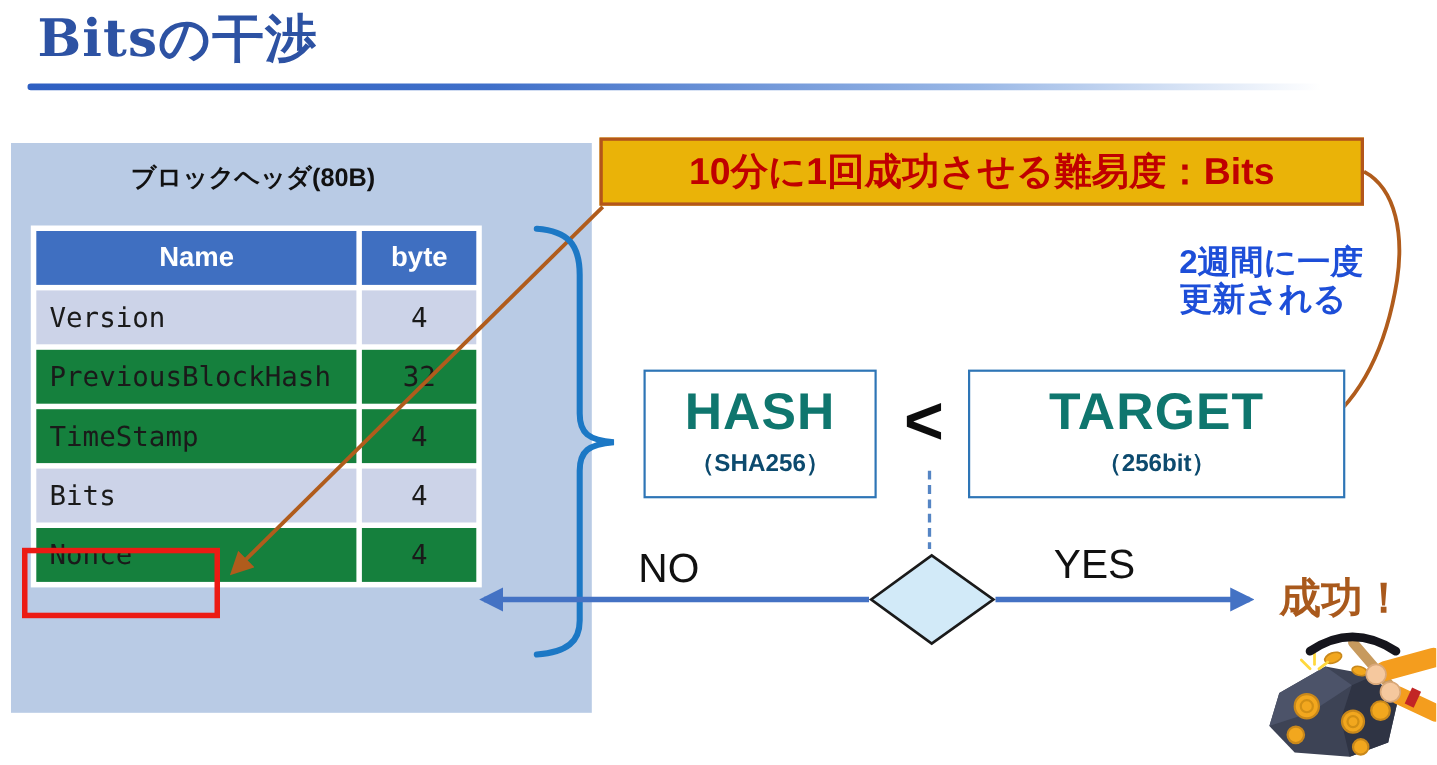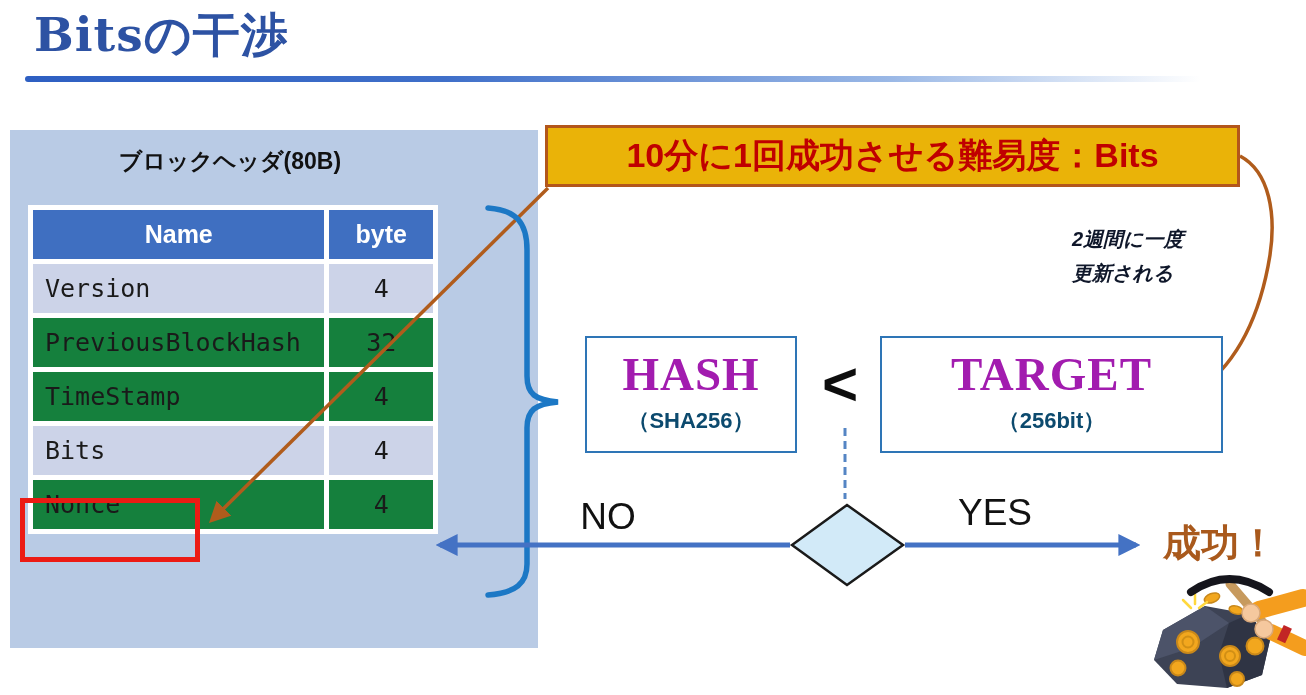--- a/index.html
+++ b/index.html
@@ -27,27 +27,27 @@
   .row-d td{background:#ccd3e8;}
   .row-l td{background:#15803d;}
   .bits-highlight{left:20px;top:498px;width:180px;height:64px;border:5px solid #ec1b14;
                   box-sizing:border-box;background:transparent;z-index:5;}
 
   
   .callout{left:545px;top:125px;width:695px;height:62px;border:3px solid #b3561b;
            box-sizing:border-box;background:#eab308;display:flex;align-items:center;
            justify-content:center;z-index:4;}
   .callout span{font-size:34px;font-weight:bold;color:#c00000;white-space:nowrap;}
-  .note{left:1072px;top:222px;font-size:20px;font-weight:bold;color:#0f172a;line-height:34px;z-index:4;font-style:italic;}
+  .note{left:1072px;top:222px;font-size:30px;font-weight:bold;color:#1d4ed8;line-height:34px;z-index:4;}
 
   
   .cmp-box{border:2px solid #2e75b6;background:#fff;box-sizing:border-box;text-align:center;z-index:3;}
   .hash-box{left:585px;top:336px;width:212px;height:117px;}
   .target-box{left:880px;top:336px;width:343px;height:117px;}
-  .cmp-label{font-family:Liberation Serif, serif;font-weight:bold;color:#a21caf;
+  .cmp-label{font-family:Liberation Sans, sans-serif;font-weight:bold;color:#0f766e;
              font-size:47px;line-height:64px;margin-top:4px;letter-spacing:1px;}
   .cmp-sub{font-size:22px;font-weight:bold;color:#0c4a6e;line-height:30px;}
   .lt-sign{left:798px;top:348px;width:84px;text-align:center;font-size:62px;
            font-weight:800;color:#0d0d0d;z-index:3;}
 
   
   .no-label{left:548px;top:496px;width:120px;text-align:center;font-size:37px;color:#111;z-index:3;}
   .no-sub{left:498px;top:556px;width:220px;text-align:center;font-size:25px;color:#111;z-index:3;}
   .yes-label{left:935px;top:492px;width:120px;text-align:center;font-size:37px;color:#111;z-index:3;}
   .success{left:1163px;top:518px;font-size:38px;font-weight:bold;color:#a9591c;z-index:3;}

